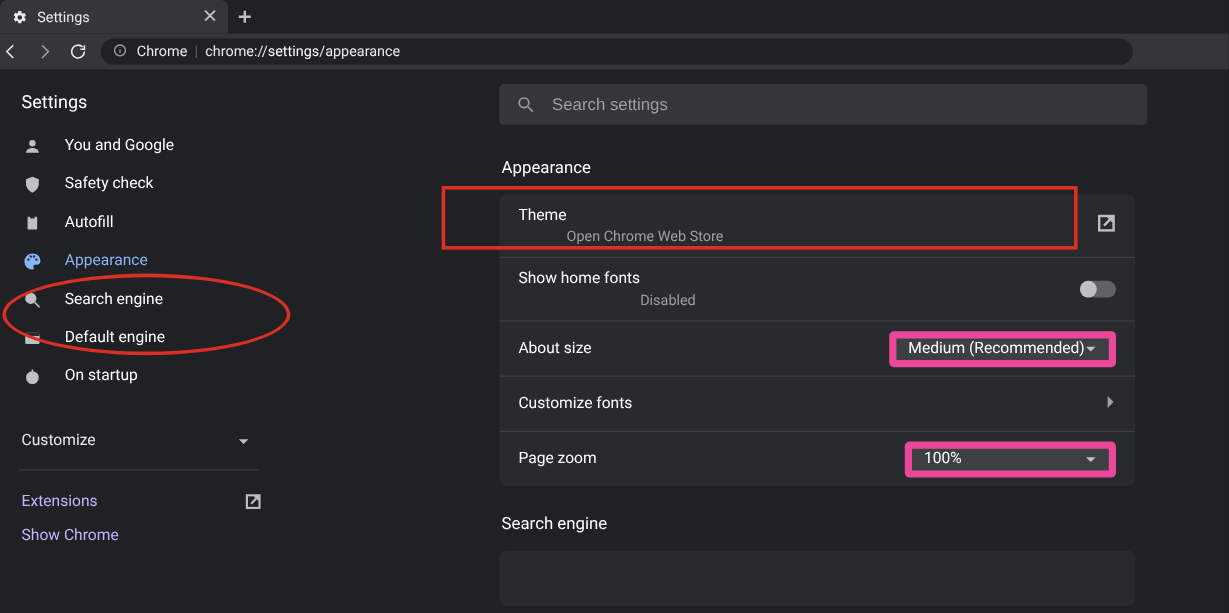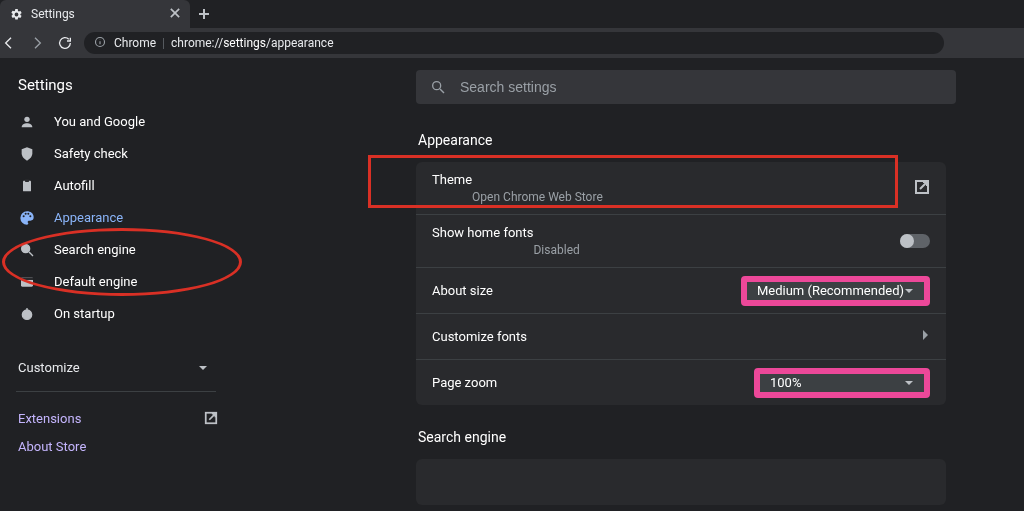--- a/index.html
+++ b/index.html
@@ -356,21 +356,21 @@
     <div class="divider"></div>
 
     <div class="ext-row">
       <span>Extensions</span>
       <svg viewBox="0 0 16 16">
           <rect x="2" y="2" width="12" height="12"></rect>
           <path d="M6 10 L13 3 M9 3 H13 V7"></path>
         </svg>
     </div>
     <div class="ext-row">
-      <span>About Store</span>
+      <span>Show Chrome</span>
     </div>
   </div>
 
   <div class="right">
     <div class="content-wrap" style="margin-left:98px;">
       <div class="searchbar">
         <svg viewBox="0 0 24 24">
             <circle cx="10" cy="10" r="6"></circle>
             <path d="M15 15 L21 21"></path>
           </svg>

